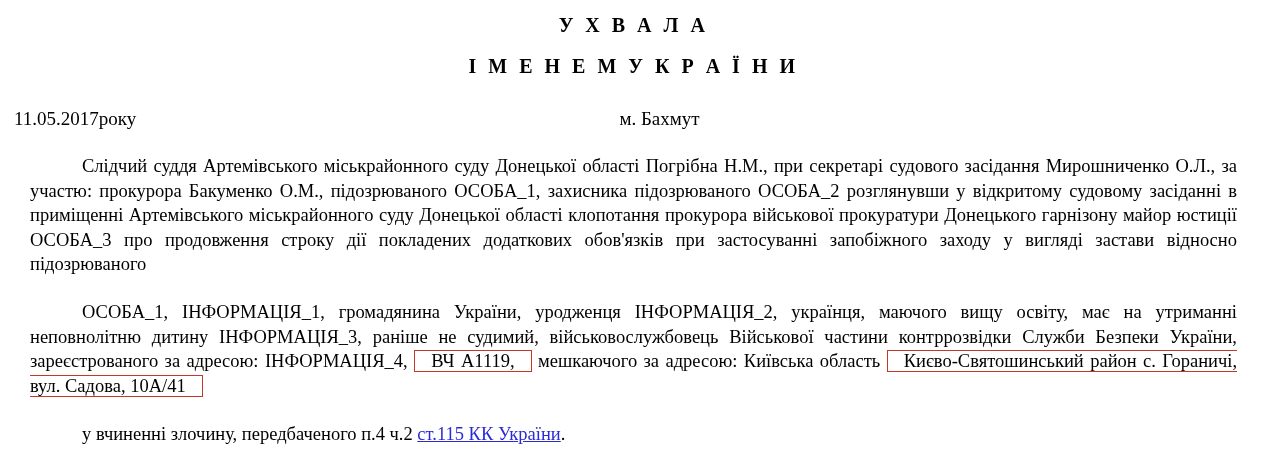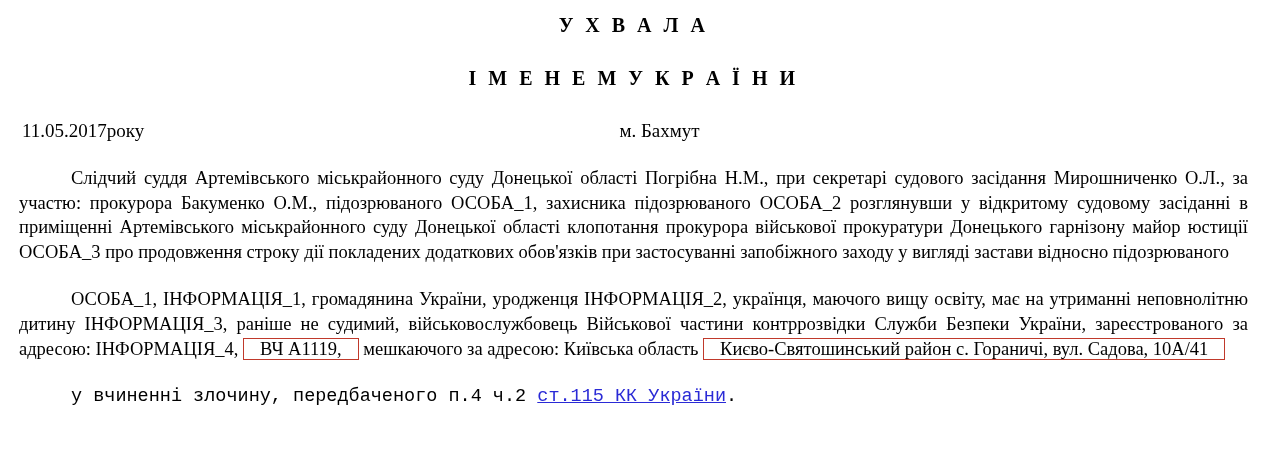--- a/index.html
+++ b/index.html
@@ -20,51 +20,51 @@
     box-sizing: border-box;
     padding: 0 14px;
   }
   .title-line {
     text-align: center;
     font-size: 20px;
     font-weight: bold;
     letter-spacing: 3.5px;
   }
   .title-1 { margin-top: 14px; }
-  .title-2 { margin-top: 30px; }
+  .title-2 { margin-top: 18px; }
 
   .datebar {
     position: relative;
     margin-top: 30px;
     font-size: 19px;
     height: 24px;
   }
   .datebar .date {
     position: absolute;
-    left: 8px;
+    left: 0;
     top: 0;
   }
   .datebar .city {
     position: absolute;
     left: 50%;
     transform: translateX(-50%);
     top: 0;
     margin-left: 26px;
   }
 
   p.body {
     font-size: 18.5px;
     text-align: justify;
     text-align-last: left;
     line-height: 1.33;
-    margin: 5px;
+    margin: 16px;
   }
   p.para-1 { margin-top: 22px; text-indent: 52px; }
   p.para-2 { margin-top: 23px; text-indent: 52px; }
-  p.para-3 { margin-top: 24px; text-indent: 52px; text-align: left; font-family: Liberation Mono, monospace; }
+  p.para-3 { margin-top: 24px; text-indent: 52px; text-align: left; }
 
   .bold { font-weight: normal; }
 
   .hl {
     border: 1px solid #c0392b;
     padding: 0 16px;
     background: transparent;
   }
 
   a.statute {

